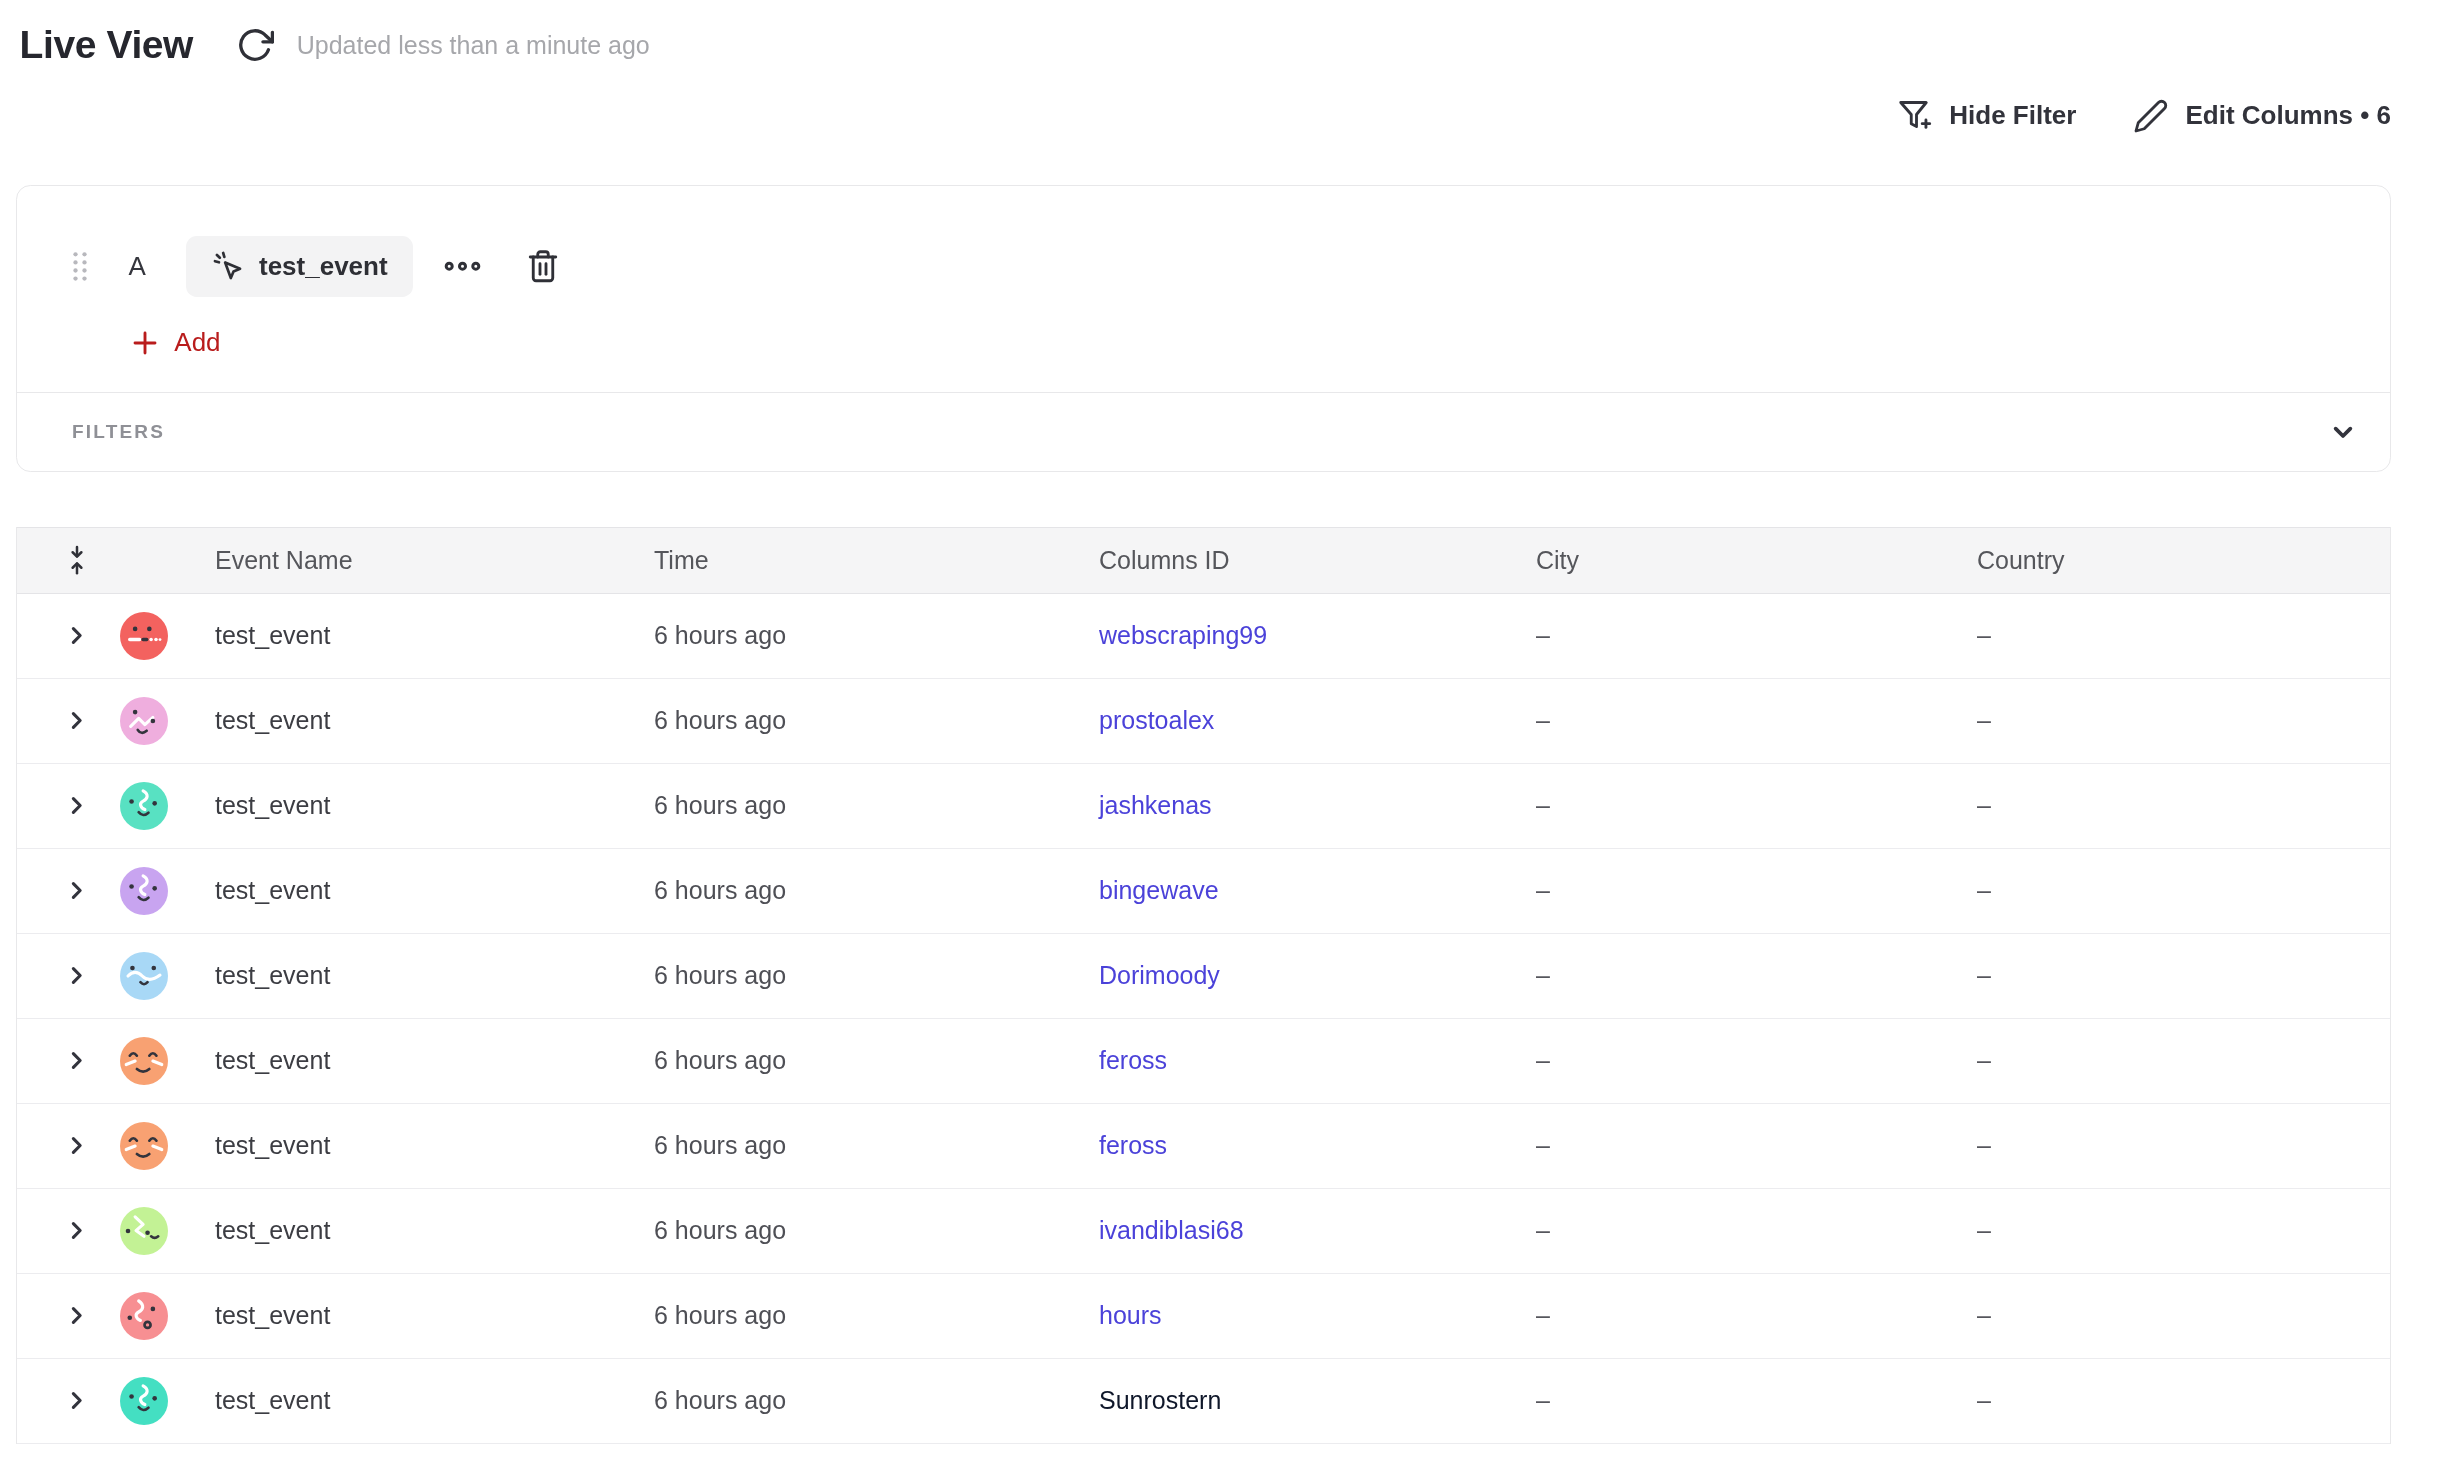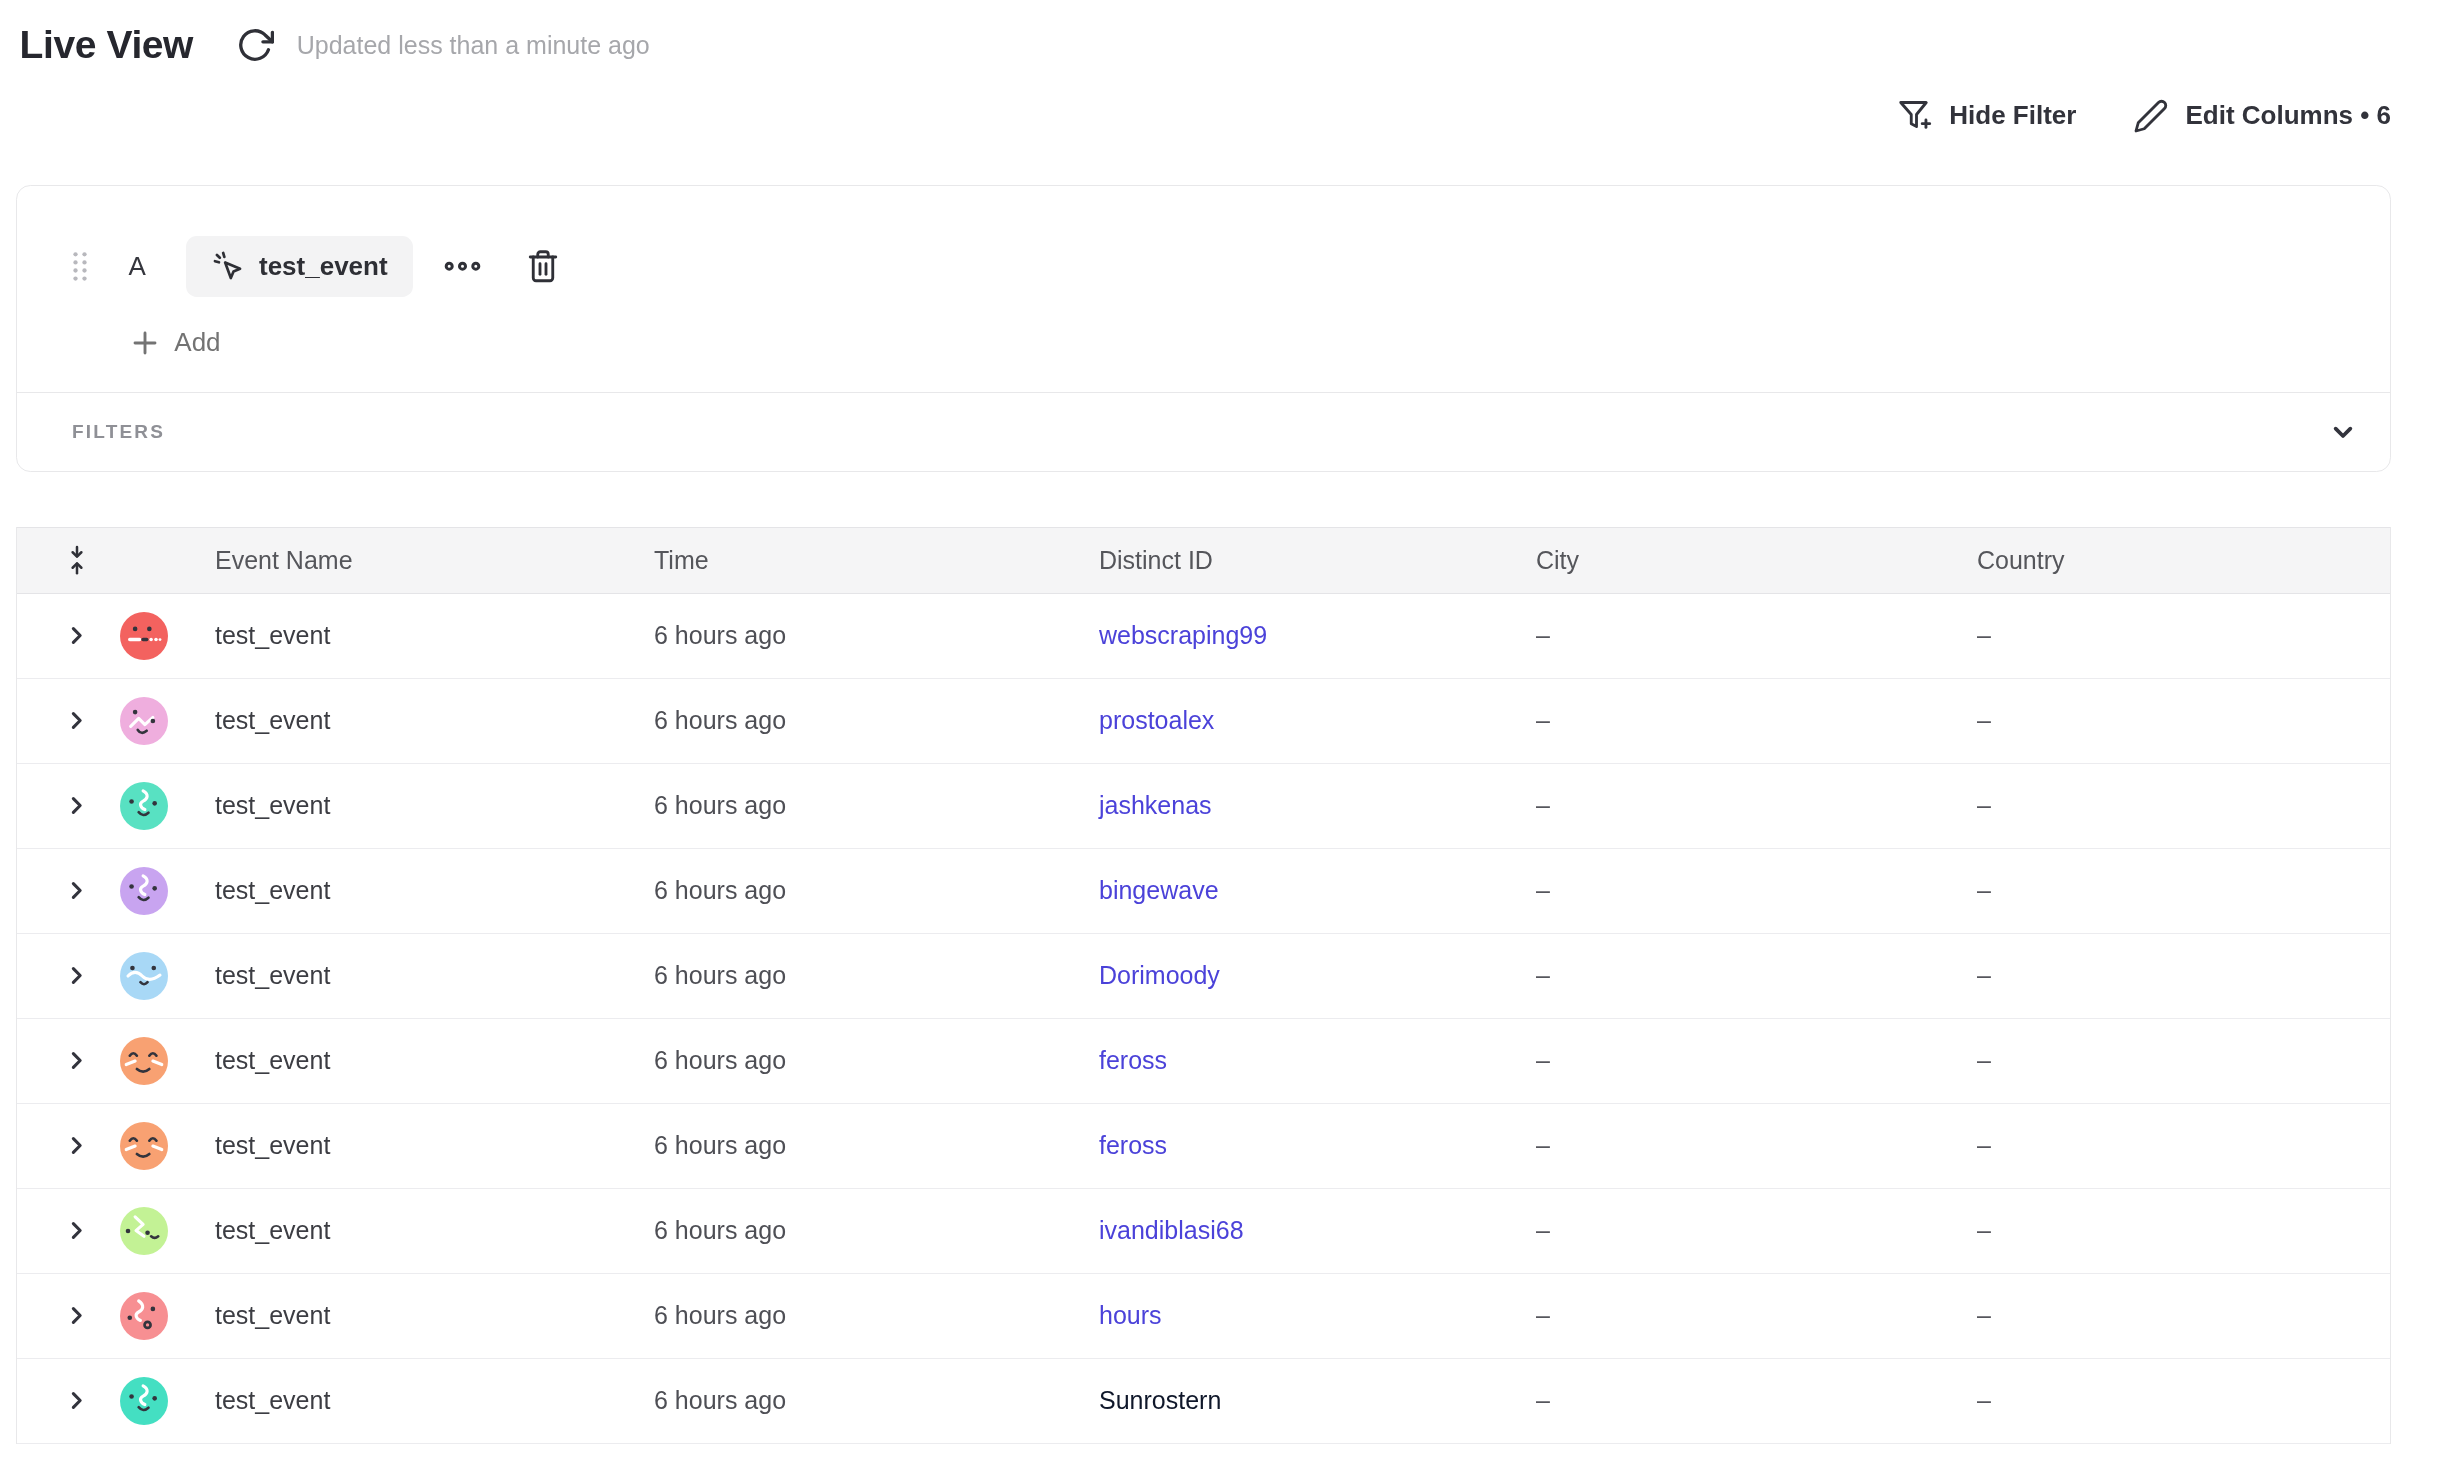--- a/index.html
+++ b/index.html
@@ -45,21 +45,21 @@
   .section-label{font-size:19px;font-weight:700;letter-spacing:2.2px;color:var(--gray-label);}
   .chev-btn{border:none;background:transparent;padding:3.6px;cursor:pointer;color:#33343d;display:flex;}
   .event-row{display:flex;align-items:center;margin-top:27px;}
   .drag-handle{margin-left:19.7px;cursor:grab;display:flex;color:#b8b8bd;}
   .row-letter{margin-left:36px;font-size:26px;font-weight:500;color:#35363d;width:25px;text-align:center;}
   .event-chip{display:flex;align-items:center;gap:14.3px;margin-left:36px;background:var(--chip-bg);border:none;
     border-radius:10.7px;height:61px;padding:0 25px;cursor:pointer;font-family:inherit;font-size:26px;font-weight:600;color:#2e2f35;}
   .more-btn{border:none;background:transparent;cursor:pointer;margin-left:25px;display:flex;color:#2f3037;padding:5.4px;}
   .trash-btn{border:none;background:transparent;cursor:pointer;margin-left:34px;display:flex;color:#2f3037;padding:3.6px;}
   .add-btn{display:flex;align-items:center;gap:14.3px;border:none;background:transparent;cursor:pointer;
-    margin:27px 0 0 79px;font-family:inherit;font-size:26px;font-weight:500;color:#737373;padding:3.6px 0;}
+    margin:27px 0 0 79px;font-family:inherit;font-size:26px;font-weight:500;color:#b91c1c;padding:3.6px 0;}
   .qp-filters{border-top:0.9px solid var(--border);height:79px;display:flex;align-items:center;justify-content:space-between;
     padding:0 27px 0 55px;}
 
   
   .events-table{margin-top:55px;width:2375px;border-left:0.9px solid var(--border);border-right:0.9px solid var(--border);}
   .thead{display:grid;grid-template-columns:89px 75px 439px 445px 437px 441px auto;align-items:center;
     height:67px;background:var(--head-bg);border-top:0.9px solid #e4e4e7;border-bottom:0.9px solid #e4e4e7;}
   .th{font-size:25px;font-weight:500;color:#55565b;padding-left:34px;}
   .th-icon{padding-left:30px;display:flex;justify-content:center;color:#2f3037;}
   .tr{display:grid;grid-template-columns:89px 75px 439px 445px 437px 441px auto;align-items:center;
@@ -192,21 +192,21 @@
             <line x1="12" y1="2.5" x2="12" y2="10"></line>
             <polyline points="8.5 6.8 12 10.3 15.5 6.8"></polyline>
             <line x1="12" y1="23.5" x2="12" y2="16"></line>
             <polyline points="8.5 19.2 12 15.7 15.5 19.2"></polyline>
           </svg>
         </span>
       </div>
       <div class="th"></div>
       <div class="th">Event Name</div>
       <div class="th">Time</div>
-      <div class="th">Distinct ID</div>
+      <div class="th">Columns ID</div>
       <div class="th">City</div>
       <div class="th">Country</div>
     </div>
     <div class="tbody" id="tbody">
   <div class="tr">
     <div class="td td-expand">
       <button class="expand-btn">
         <span style="display:flex;">
           <svg width="25" height="25" viewBox="0 0 24 24" fill="none" stroke="currentColor" stroke-width="3" stroke-linecap="round" stroke-linejoin="round">
             <polyline points="9 5.5 15.5 12 9 18.5"></polyline>

